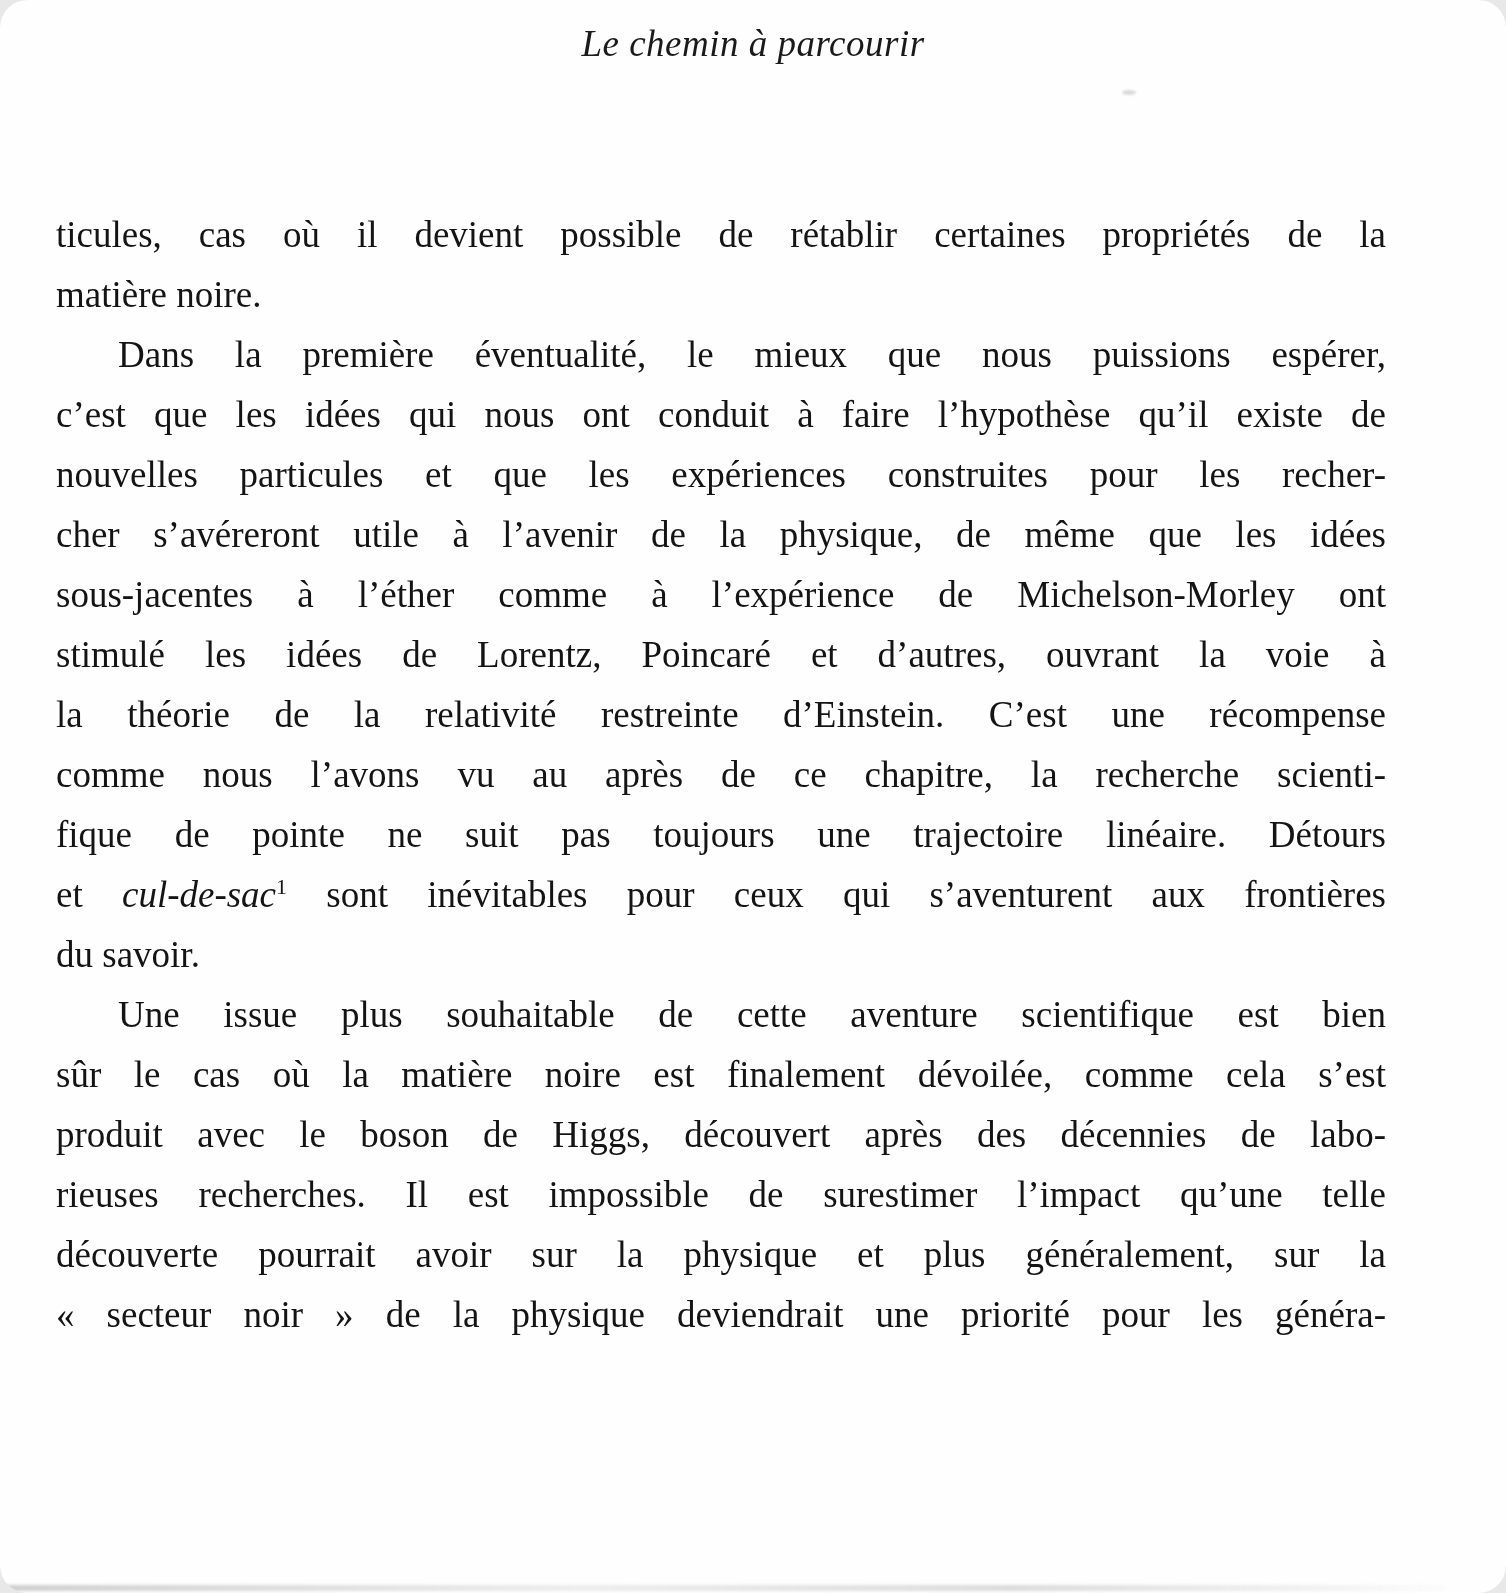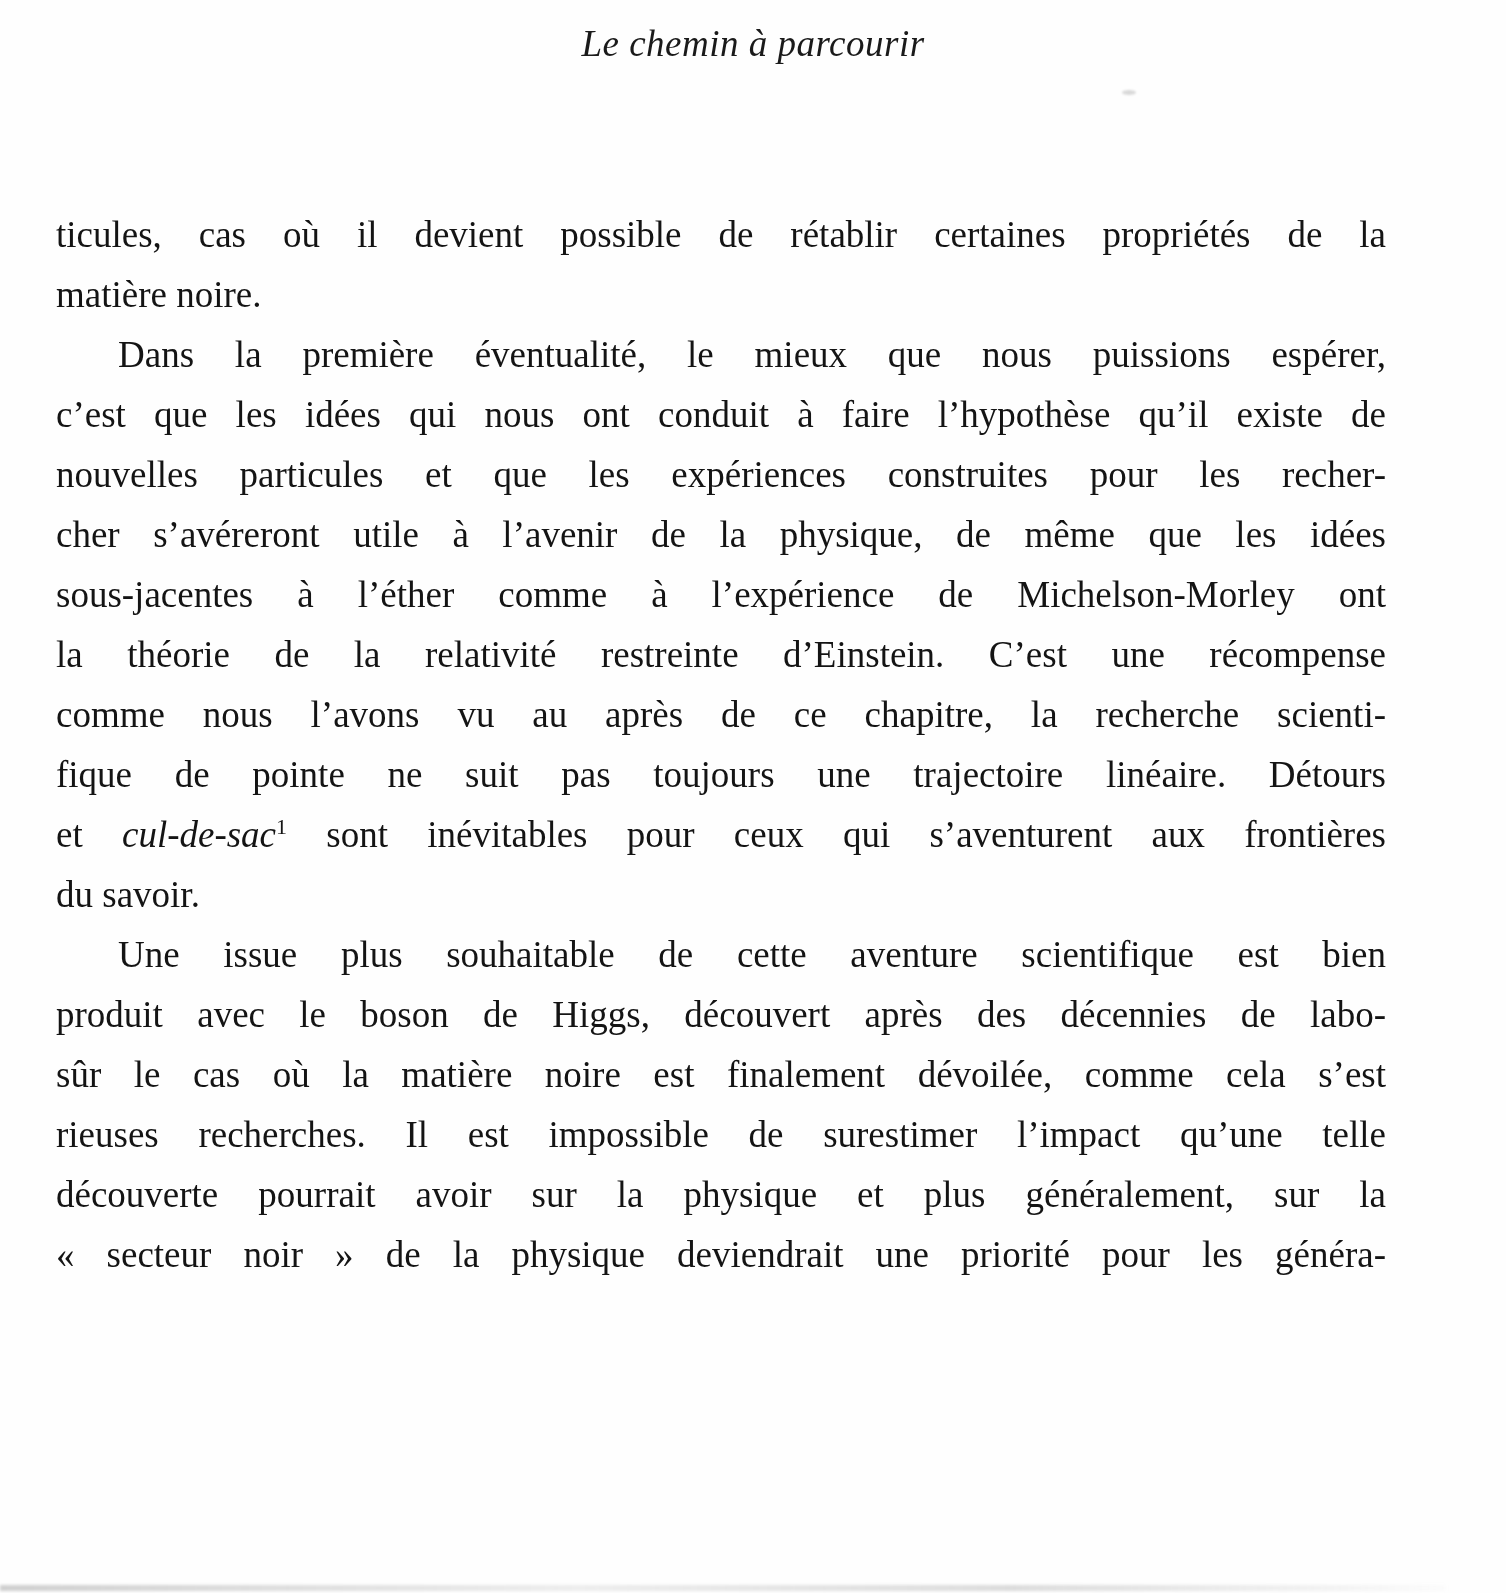--- a/index.html
+++ b/index.html
@@ -1,15 +1,15 @@
 <!DOCTYPE html>
 <html><head>
 <meta charset="utf-8">
 <style>
-  * { margin: 0; padding: 0; box-sizing: border-box; }
+  * { margin: 0; padding: 0; box-sizing: border-box; border-radius: 27px; }
   html, body { background: #e8e8e8; }
   .page {
     position: relative;
     width: 1506px;
     height: 1593px;
     background: #fefefe;
     overflow: hidden;
     font-family: "Liberation Serif", "DejaVu Serif", serif;
     color: #141414;
   }
@@ -78,30 +78,31 @@
       <div class="para">
         <div class="line"><span>ticules, cas où il devient possible de rétablir certaines propriétés de la</span></div>
         <div class="line last"><span>matière noire.</span></div>
       </div>
       <div class="para">
         <div class="line indent"><span>Dans la première éventualité, le mieux que nous puissions espérer,</span></div>
         <div class="line"><span>c’est que les idées qui nous ont conduit à faire l’hypothèse qu’il existe de</span></div>
         <div class="line"><span>nouvelles particules et que les expériences construites pour les recher-</span></div>
         <div class="line"><span>cher s’avéreront utile à l’avenir de la physique, de même que les idées</span></div>
         <div class="line"><span>sous-jacentes à l’éther comme à l’expérience de Michelson-Morley ont</span></div>
+        <div class="line"><span>stimulé les idées de Lorentz, Poincaré et d’autres, ouvrant la voie à</span></div>
         <div class="line"><span>la théorie de la relativité restreinte d’Einstein. C’est une récompense</span></div>
         <div class="line"><span>comme nous l’avons vu au après de ce chapitre, la recherche scienti-</span></div>
         <div class="line"><span>fique de pointe ne suit pas toujours une trajectoire linéaire. Détours</span></div>
         <div class="line"><span>et </span><span class="it">cul-de-sac</span><span class="sup">1</span><span> sont inévitables pour ceux qui s’aventurent aux frontières</span></div>
         <div class="line last"><span>du savoir.</span></div>
       </div>
       <div class="para">
         <div class="line indent"><span>Une issue plus souhaitable de cette aventure scientifique est bien</span></div>
+        <div class="line"><span>sûr le cas où la matière noire est finalement dévoilée, comme cela s’est</span></div>
         <div class="line"><span>produit avec le boson de Higgs, découvert après des décennies de labo-</span></div>
-        <div class="line"><span>sûr le cas où la matière noire est finalement dévoilée, comme cela s’est</span></div>
         <div class="line"><span>rieuses recherches. Il est impossible de surestimer l’impact qu’une telle</span></div>
         <div class="line"><span>découverte pourrait avoir sur la physique et plus généralement, sur la</span></div>
         <div class="line"><span>« secteur noir » de la physique deviendrait une priorité pour les généra-</span></div>
       </div>
     </div>
 
   <div class="scan-dot-artifact"></div>
   <div class="scan-edge-artifact"></div>
 </div>
 

